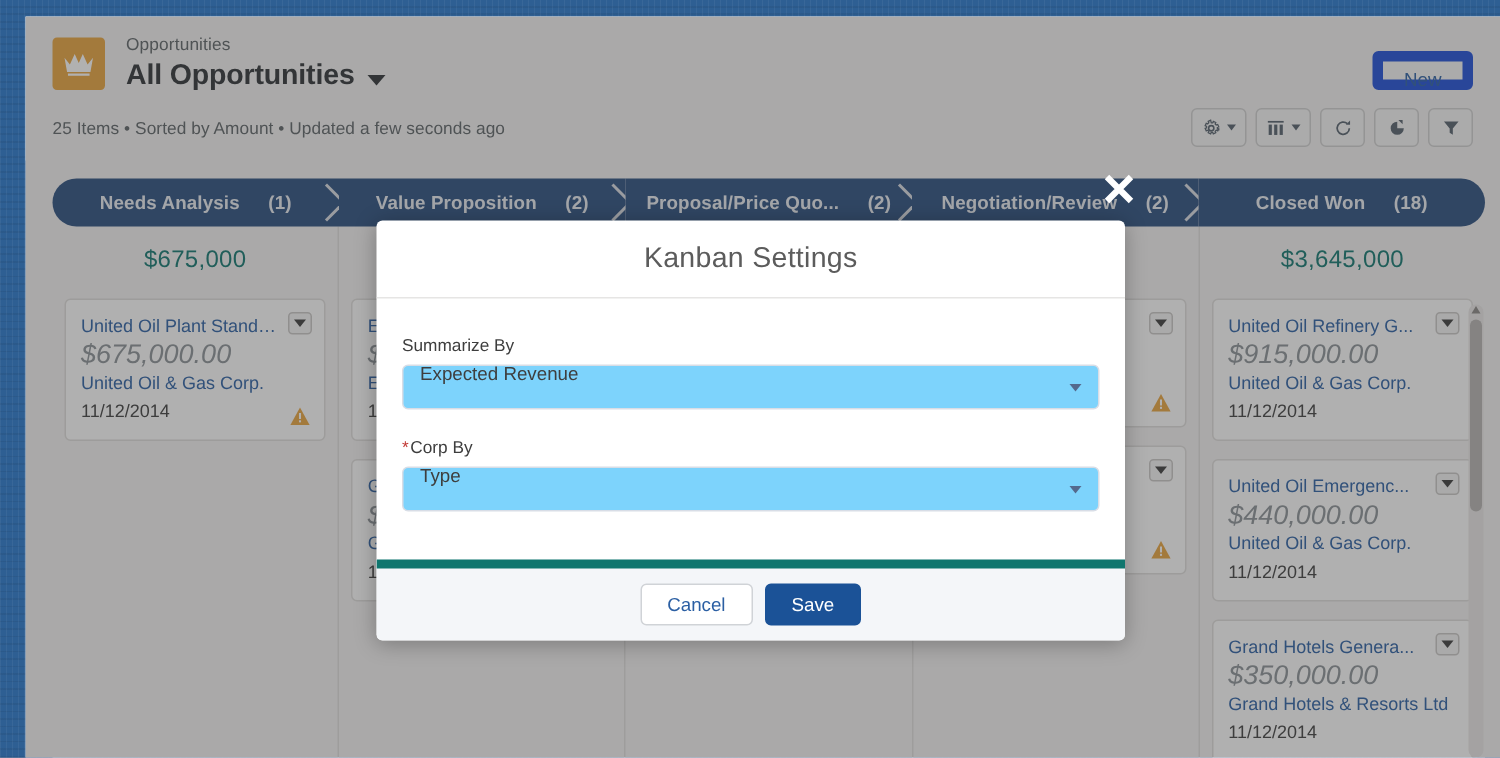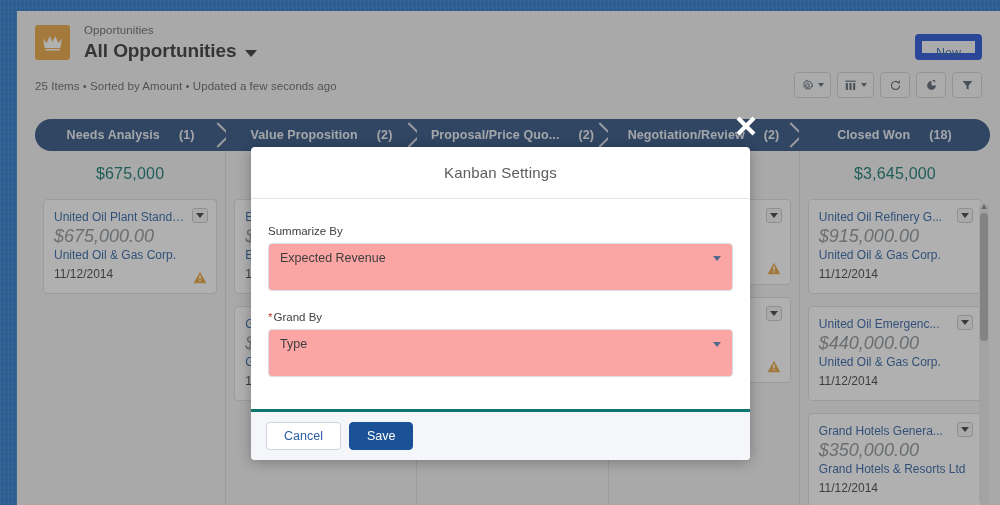--- a/index.html
+++ b/index.html
@@ -301,61 +301,61 @@
     border-radius: 4px;
     box-shadow: 0 2px 14px rgba(0,0,0,0.28);
     overflow: hidden;
   }
   .modal-head {
     height: 52px;
     border-bottom: 1px solid #e6e5e4;
     display: flex; align-items: center; justify-content: center;
   }
   .modal-head h2 {
-    font-size: 15px;
+    font-size: 19px;
     font-weight: normal;
     color: #5c5c5c;
     letter-spacing: .2px;
   }
   .modal-body { padding: 26px 17px 12px 17px; }
   .field { margin-bottom: 20px; }
   .field-label {
     font-size: 11.5px;
     color: #3e3e3e;
     margin-bottom: 6px;
     display: block;
   }
   .req { color: #c23934; margin-right: 1px; }
   .select-box {
     position: relative;
-    height: 48px;
+    height: 30px;
     border: 1px solid #d8dde6;
     border-radius: 4px;
-    background: #fca5a5;
+    background: #7dd3fc;
     display: flex;
     align-items: center;
     padding: 0 26px 18px 11px;
     font-size: 12.5px;
     color: #3e3e3e;
     cursor: pointer;
   }
   .select-box .sel-caret {
     position: absolute;
     right: 11px; top: 12px;
     width: 0; height: 0;
     border-left: 4.5px solid transparent;
     border-right: 4.5px solid transparent;
     border-top: 5.5px solid #54698d;
   }
   .modal-foot {
-    border-top: 3px solid #0f766e;
+    border-top: 6px solid #0f766e;
     background: #f4f6f9;
     padding: 10px 15px;
     display: flex;
-    justify-content: flex-start;
+    justify-content: center;
     gap: 8px;
   }
   .btn {
     height: 28px;
     padding: 0 17px;
     border-radius: 4px;
     font-size: 12.5px;
     font-family: inherit;
     cursor: pointer;
     line-height: 26px;
@@ -572,21 +572,21 @@
 
       <div class="field">
         <label class="field-label">Summarize By</label>
         <div class="select-box">
           <span>Expected Revenue</span>
           <span class="sel-caret"></span>
         </div>
       </div>
 
       <div class="field">
-        <label class="field-label"><span class="req">*</span><span>Grand By</span></label>
+        <label class="field-label"><span class="req">*</span><span>Corp By</span></label>
         <div class="select-box">
           <span>Type</span>
           <span class="sel-caret"></span>
         </div>
       </div>
 
     </div>
     <div class="modal-foot">
       <button class="btn btn-cancel">Cancel</button>
       <button class="btn btn-save">Save</button>

